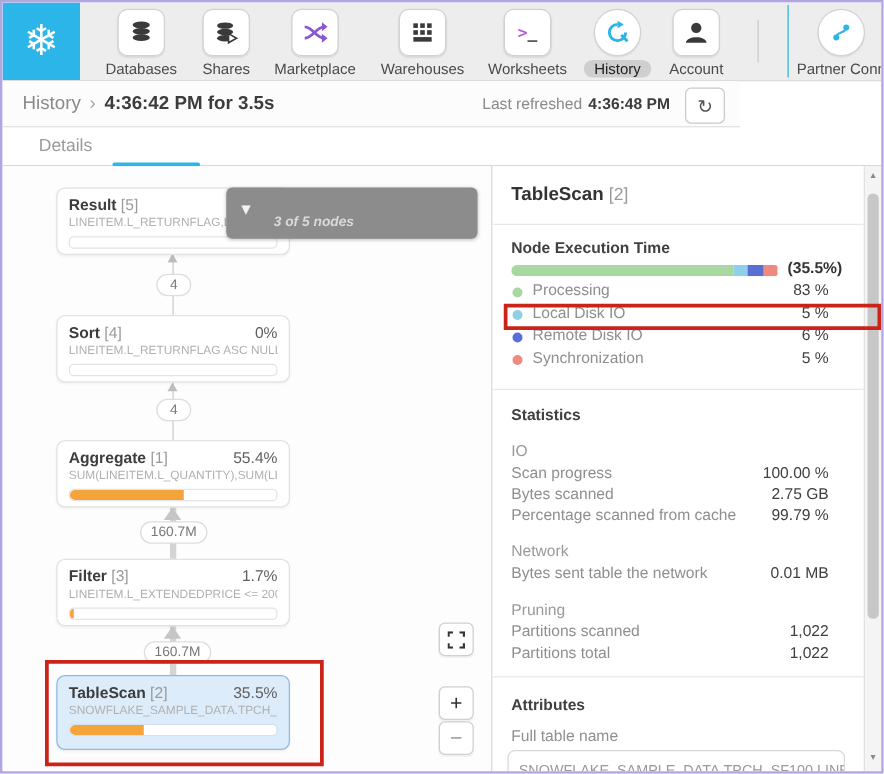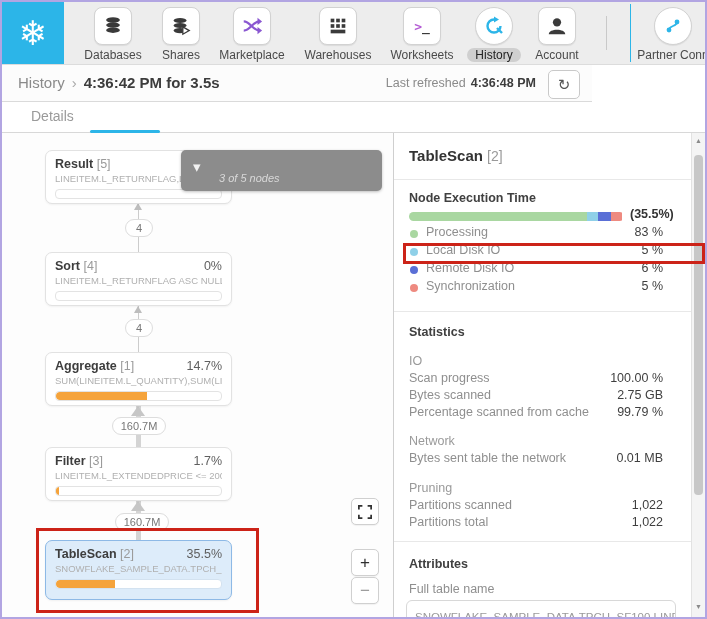--- a/index.html
+++ b/index.html
@@ -51,21 +51,21 @@
 
   .edge-thin{position:absolute;left:136px;width:1px;background:#ccc;z-index:1;}
   .edge-thick{position:absolute;left:134px;width:5px;background:#d4d4d4;z-index:1;}
   .arrow-thin{position:absolute;left:132px;width:0;height:0;border-left:4px solid transparent;border-right:4px solid transparent;border-bottom:7px solid #bdbdbd;z-index:1;}
   .arrow-thick{position:absolute;left:129px;width:0;height:0;border-left:7px solid transparent;border-right:7px solid transparent;border-bottom:10px solid #c6c6c6;z-index:1;}
   .oval{position:absolute;background:#fff;border:1px solid #ddd;border-radius:10px;font-size:11px;color:#777;text-align:center;line-height:16px;z-index:2;}
 
   .tooltip{position:absolute;left:179px;top:17px;width:201px;height:41px;background:#8c8c8c;border-radius:5px;z-index:5;box-shadow:0 1px 3px rgba(0,0,0,.25);cursor:pointer;}
   .tooltip .chev{position:absolute;left:12px;top:8px;color:#f2f2f2;font-size:15px;}
   .tooltip .tt{position:absolute;left:38px;top:5px;color:#fff;font-weight:bold;font-size:13.5px;white-space:nowrap;}
-  .tooltip .ts{position:absolute;left:38px;top:22px;color:#d9d9d9;font-size:11px;font-style:italic;}
+  .tooltip .ts{position:absolute;left:38px;top:22px;color:#d9d9d9;font-size:11px;font-style:italic;font-weight:bold;}
 
   .zbtn{position:absolute;left:349px;width:28px;height:27px;background:#fff;border:1px solid #d0d0d0;border-radius:5px;box-sizing:border-box;display:flex;align-items:center;justify-content:center;cursor:pointer;box-shadow:0 1px 1px rgba(0,0,0,.05);}
   .zbtn.plus{font-size:17px;color:#2f2f2f;}
   .zbtn.minus{font-size:17px;color:#9a9a9a;}
 
   
   .detail{position:absolute;left:392px;top:131px;width:297px;height:484px;background:#fff;overflow:hidden;}
   .d-title{position:absolute;left:15px;top:14px;font-size:15px;font-weight:bold;color:#333;}
   .d-title .nid{font-size:14px;}
   .dsep{position:absolute;left:0;width:297px;height:1px;background:#e8e8e8;}
@@ -248,21 +248,21 @@
         </div>
       <div class="ndetail">LINEITEM.L_RETURNFLAG ASC NULLS LA...</div>
       <div class="nbar">
           <div class="nfill" style="width: 0%;"></div>
         </div>
     </div>
 
     <div class="node" style="top:219px">
       <div class="node-head">
           <span><b>Aggregate</b> <span class="nid">[1]</span></span>
-          <span class="npct">14.7%</span>
+          <span class="npct">55.4%</span>
         </div>
       <div class="ndetail">SUM(LINEITEM.L_QUANTITY),SUM(LINEIT...</div>
       <div class="nbar">
           <div class="nfill" style="width: 55.4%;"></div>
         </div>
     </div>
 
     <div class="node" style="top:314px">
       <div class="node-head">
           <span><b>Filter</b> <span class="nid">[3]</span></span>

